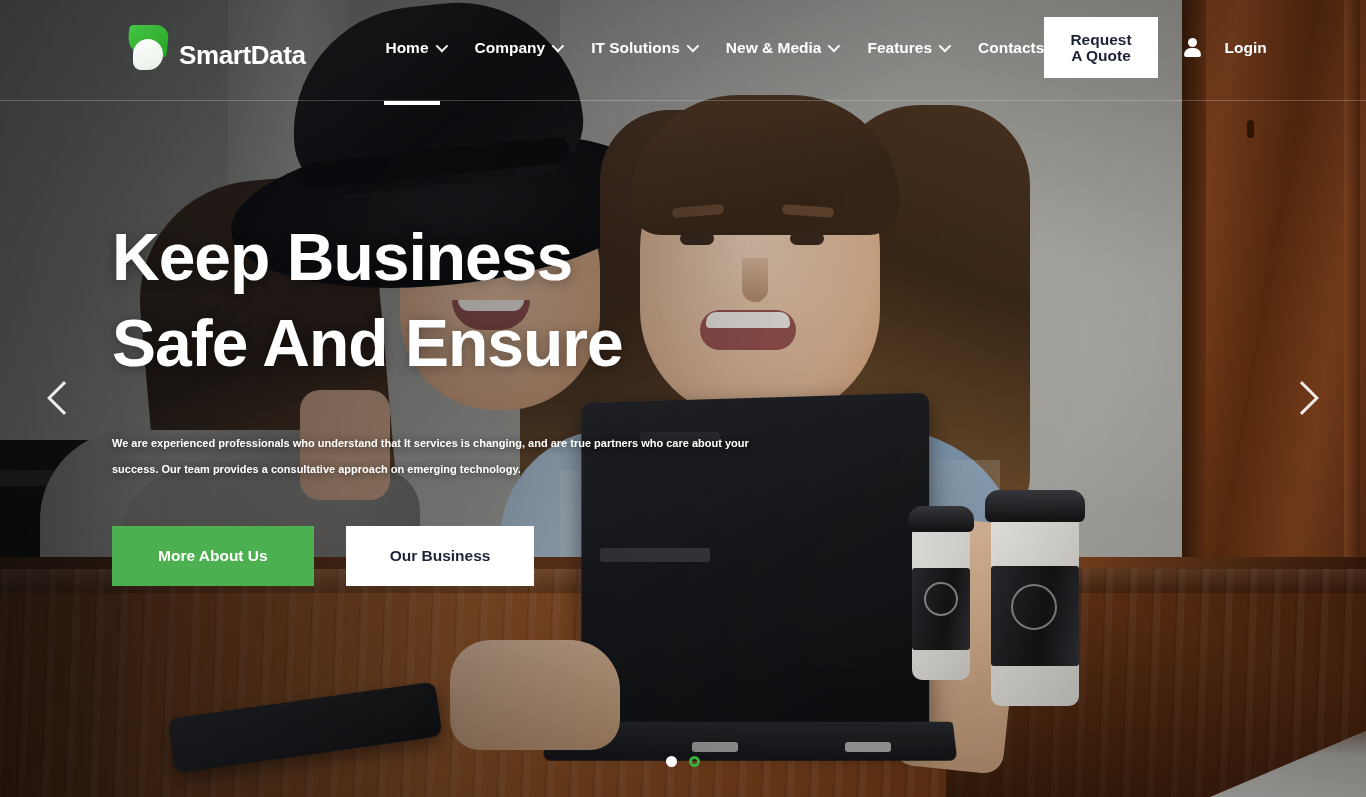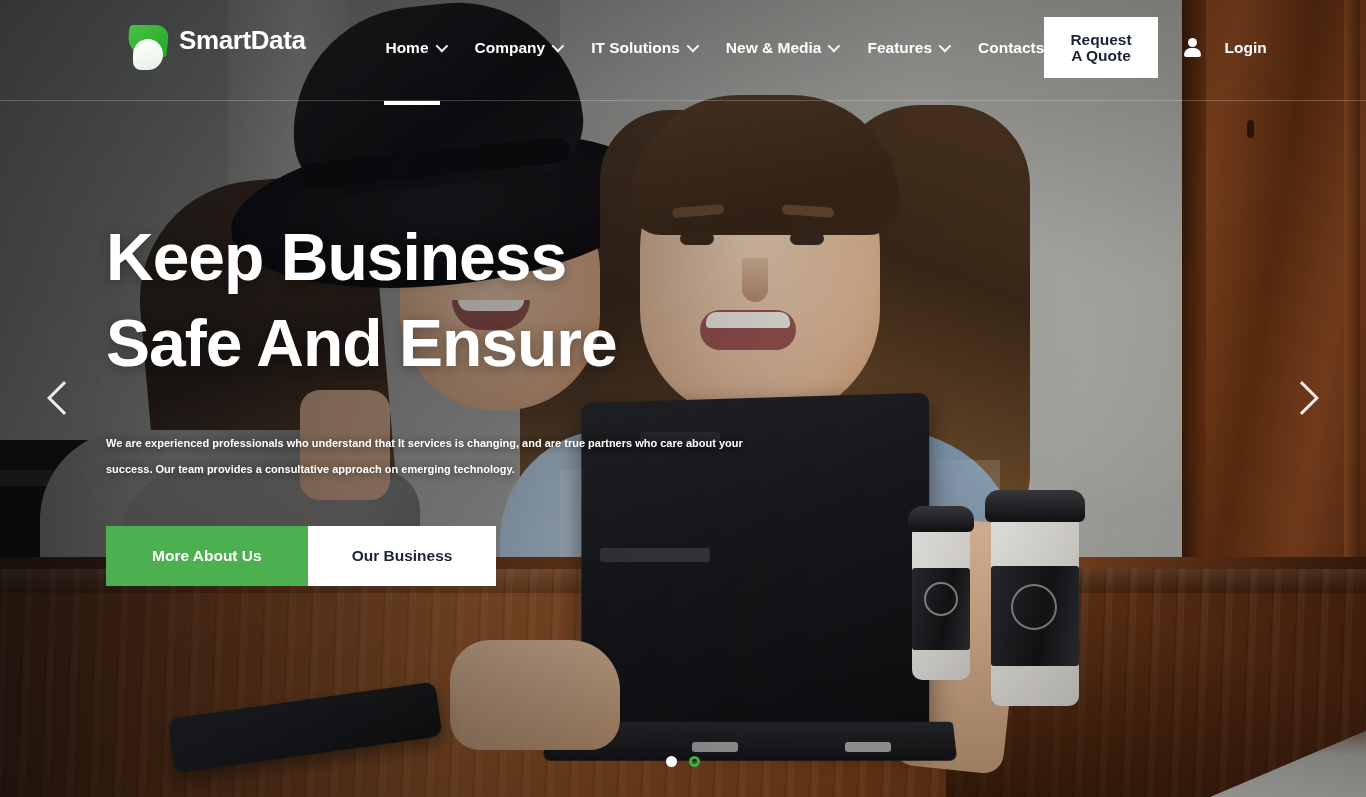--- a/index.html
+++ b/index.html
@@ -337,21 +337,21 @@
   
   .header {
     position:absolute; left:0; top:0; width:100%; height:101px;
     display:flex; align-items:center; z-index:30;
   }
   .header::after {
     content:""; position:absolute; left:0; bottom:0; width:100%; height:1px;
     background:rgba(255,255,255,.22);
   }
   .brand {
-    display:flex; align-items:flex-start; gap:11px;
+    display:flex; align-items:flex-end; gap:11px;
     margin-left:128px; margin-top:-6px;
   }
   .logo-mark { position:relative; width:40px; height:46px; }
   .logo-leaf {
     position:absolute; left:0; top:0; width:40px; height:32px;
     background:linear-gradient(140deg,#45c445,#27a524);
     border-radius:4px 14px 2px 22px;
     transform:skewX(-6deg);
   }
   .logo-drop {
@@ -393,32 +393,32 @@
     content:""; position:absolute; left:4px; top:0; width:9px; height:9px;
     border-radius:50%; background:#fff;
   }
   .user-ico::after {
     content:""; position:absolute; left:0; top:10px; width:17px; height:9px;
     border-radius:9px 9px 3px 3px; background:#fff;
   }
 
   
   .hero-content {
-    position:absolute; left:106px; top:214px; width:760px; z-index:20;
+    position:absolute; left:112px; top:214px; width:760px; z-index:20;
   }
   .headline {
     color:#fff; font-size:66px; line-height:86px; font-weight:700;
     letter-spacing:-1px; text-shadow:0 2px 12px rgba(0,0,0,.35);
   }
   .subtext {
     margin-top:44px; width:640px;
     color:#fff; font-size:11px; line-height:26px; font-weight:700;
     text-shadow:0 1px 7px rgba(0,0,0,.5);
   }
-  .btn-row { display:flex; margin-top:44px; }
+  .btn-row { display:flex; gap:32px; margin-top:44px; }
   .btn {
     border:0; font-family:inherit; font-size:15.5px; font-weight:700;
     cursor:pointer; line-height:1;
   }
   .btn-primary {
     background:#4caf50; color:#fff; padding:22px 46px; min-width:196px;
   }
   .btn-secondary {
     background:#fff; color:#1b2437; padding:22px 44px; min-width:170px;
   }

